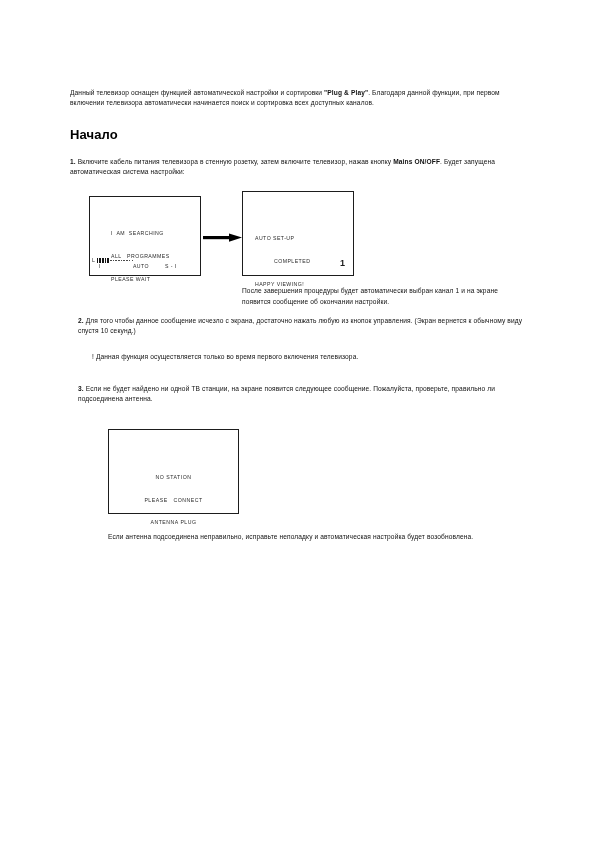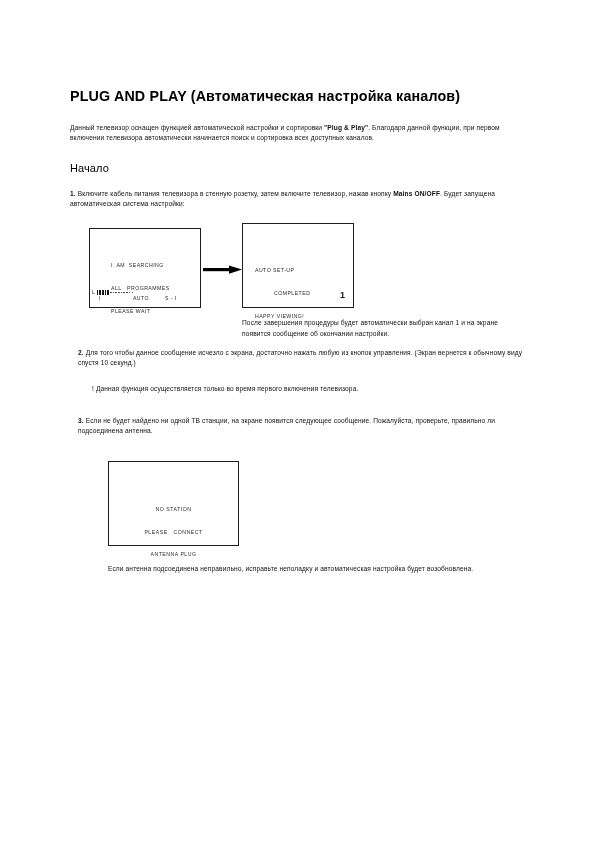--- a/index.html
+++ b/index.html
@@ -45,22 +45,22 @@
     font-size: 6.6px;
     line-height: 10.3px;
     margin: 0;
     color: #111;
     letter-spacing: 0.12px;
     text-align: left;
   }
   .intro b { font-weight: bold; }
 
   .section-title {
-    font-size: 11px;
-    font-weight: normal;
+    font-size: 13px;
+    font-weight: bold;
     margin: 18px 0 0 0;
     color: #000;
     letter-spacing: 0.1px;
   }
 
   .step {
     font-size: 6.6px;
     line-height: 10.3px;
     margin: 15px 0 0 0;
     color: #111;
@@ -231,21 +231,20 @@
     color: #111;
     letter-spacing: 0.12px;
   }
 </style>
 </head>
 <body>
 
 <div class="page">
   <div class="content">
 
-    <h1 class="doc-title">PLUG AND PLAY (Автоматическая настройка каналов)</h1>
 
     <p class="intro"><span>Данный телевизор оснащен функцией автоматической настройки и сортировки </span><b>"Plug &amp; Play"</b><span>. Благодаря данной функции, при первом включении телевизора автоматически начинается поиск и сортировка всех доступных каналов.</span></p>
 
     <h2 class="section-title">Начало</h2>
 
     <p class="step"><b>1.</b><span> Включите кабель питания телевизора в стенную розетку, затем включите телевизор, нажав кнопку </span><b>Mains ON/OFF</b><span>. Будет запущена автоматическая система настройки:</span></p>
 
     <div class="figure-row">
 
       <div class="tv-screen" id="screen-searching">

